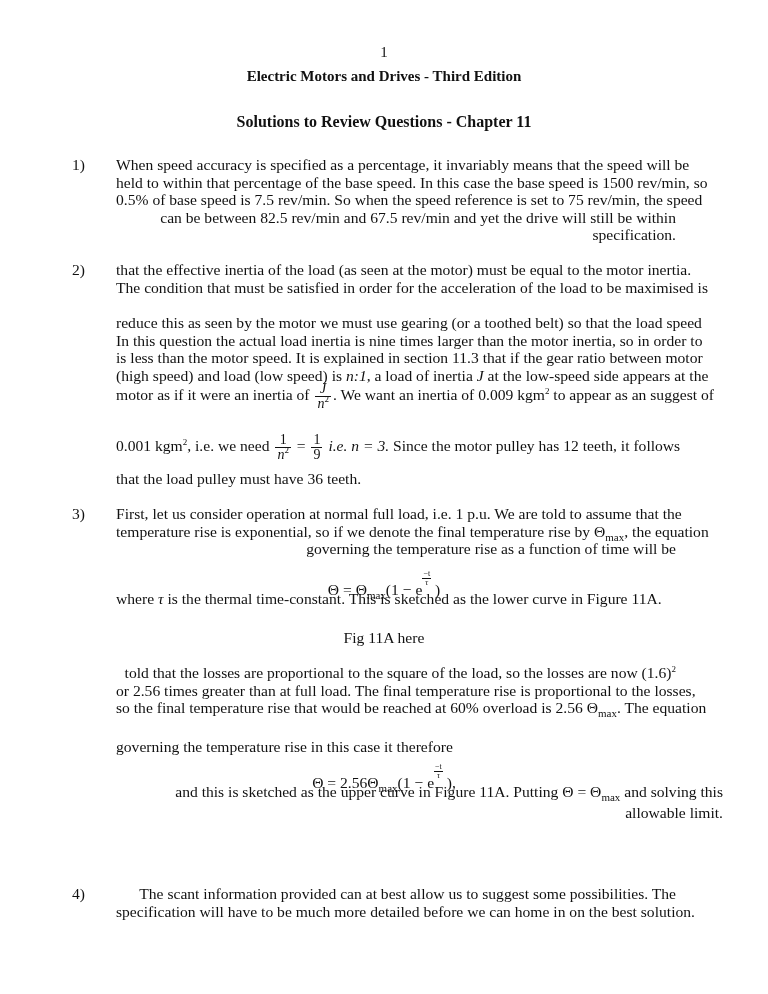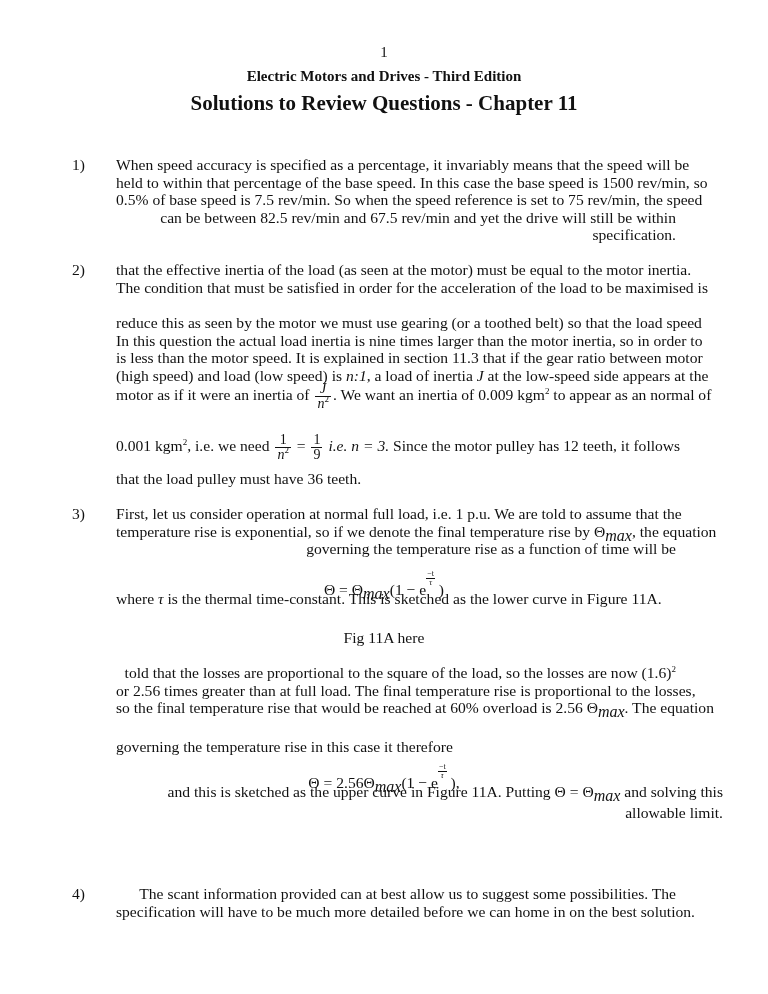--- a/index.html
+++ b/index.html
@@ -5,36 +5,36 @@
     html, body { margin: 0; padding: 0; background: #ffffff; }
     body {
       width: 768px; height: 994px; position: relative; overflow: hidden;
       font-family: "Liberation Serif", "DejaVu Serif", serif;
       color: #111111; font-size: 15.6px;
     }
     .abs { position: absolute; }
     .center { left: 0; width: 768px; text-align: center; }
     .pagenum { top: 44px; font-size: 15px; }
     .title { top: 68px; font-weight: bold; font-size: 15px; }
-    .subtitle { top: 91px; font-weight: bold; font-size: 21px; }
+    .subtitle { top: 113px; font-weight: bold; font-size: 16px; }
     .qnum { left: 72px; font-size: 15.6px; }
     .para {
       left: 116px; width: 560px; line-height: 17.6px; font-size: 15.6px;
       white-space: nowrap;
     }
     .line { display: block; height: 17.6px; text-align: right; }
     i { font-style: italic; }
     .frac {
       display: inline-block; vertical-align: middle; text-align: center;
       line-height: 1; margin: 0 2px;
     }
     .frac .num { display: block; padding: 0 2px; border-bottom: 1px solid #111; font-size: 14px; }
     .frac .den { display: block; padding: 0 2px; font-size: 14px; }
     sup { font-size: 9px; vertical-align: 6px; line-height: 0; }
-    sub { font-size: 16px; vertical-align: -4px; line-height: 0; font-style: italic; }
+    sub { font-size: 11px; vertical-align: -4px; line-height: 0; }
     .eq { left: 0; width: 768px; text-align: center; font-size: 15.6px; }
     .expfrac {
       display: inline-block; vertical-align: 10px; text-align: center;
       font-size: 8px; line-height: 1;
     }
     .expfrac .n { display: block; border-bottom: 1px solid #111; padding: 0 1px; }
     .expfrac .d { display: block; padding: 0 1px; font-style: italic; }
   </style>
 </head>
 <body>
@@ -57,21 +57,21 @@
   <span class="line">that the effective inertia of the load (as seen at the motor) must be equal to the motor inertia.</span>
   <span class="line">The condition that must be satisfied in order for the acceleration of the load to be maximised is</span>
 </div>
 <div class="abs para" style="top:314px">
   <span class="line">reduce this as seen by  the motor we must use gearing (or a toothed belt) so that the load speed</span>
   <span class="line">In this question the actual load inertia is nine times larger than the motor inertia, so in order to</span>
   <span class="line">is less than the motor speed.  It is explained in section 11.3 that if the gear ratio between motor</span>
   <span class="line"><span>(high speed) and load (low speed) is </span><i>n:1</i><span>, a load of inertia </span><i>J</i><span> at the low-speed side appears at the</span></span>
 </div>
 <div class="abs para" style="top:380px; line-height:30px;">
-  <span>motor as if it were an inertia of </span><span class="frac"><span class="num"><i>J</i></span><span class="den"><i>n</i><sup>2</sup></span></span><span>.  We want an inertia of 0.009 kgm</span><sup>2</sup><span> to appear as an normal of</span>
+  <span>motor as if it were an inertia of </span><span class="frac"><span class="num"><i>J</i></span><span class="den"><i>n</i><sup>2</sup></span></span><span>.  We want an inertia of 0.009 kgm</span><sup>2</sup><span> to appear as an suggest of</span>
 </div>
 <div class="abs para" style="top:431px; line-height:30px;">
   <span>0.001 kgm</span><sup>2</sup><span>, i.e. we need </span><span class="frac"><span class="num">1</span><span class="den"><i>n</i><sup>2</sup></span></span><span> = </span><span class="frac"><span class="num">1</span><span class="den">9</span></span><i> i.e.</i><i>  n = 3.</i><span>  Since the motor pulley has 12 teeth, it follows</span>
 </div>
 <div class="abs para" style="top:470px">that the load pulley must have 36 teeth.</div>
 
 <div class="abs qnum" style="top:505px">3)</div>
 <div class="abs para" style="top:505px">
   <span class="line">First, let us consider operation at normal full load, i.e. 1 p.u.  We are told to assume that the</span>
   <span class="line"><span>temperature rise is exponential, so if we denote the final temperature rise by </span><span>Θ</span><sub>max</sub><span>, the equation</span></span>

